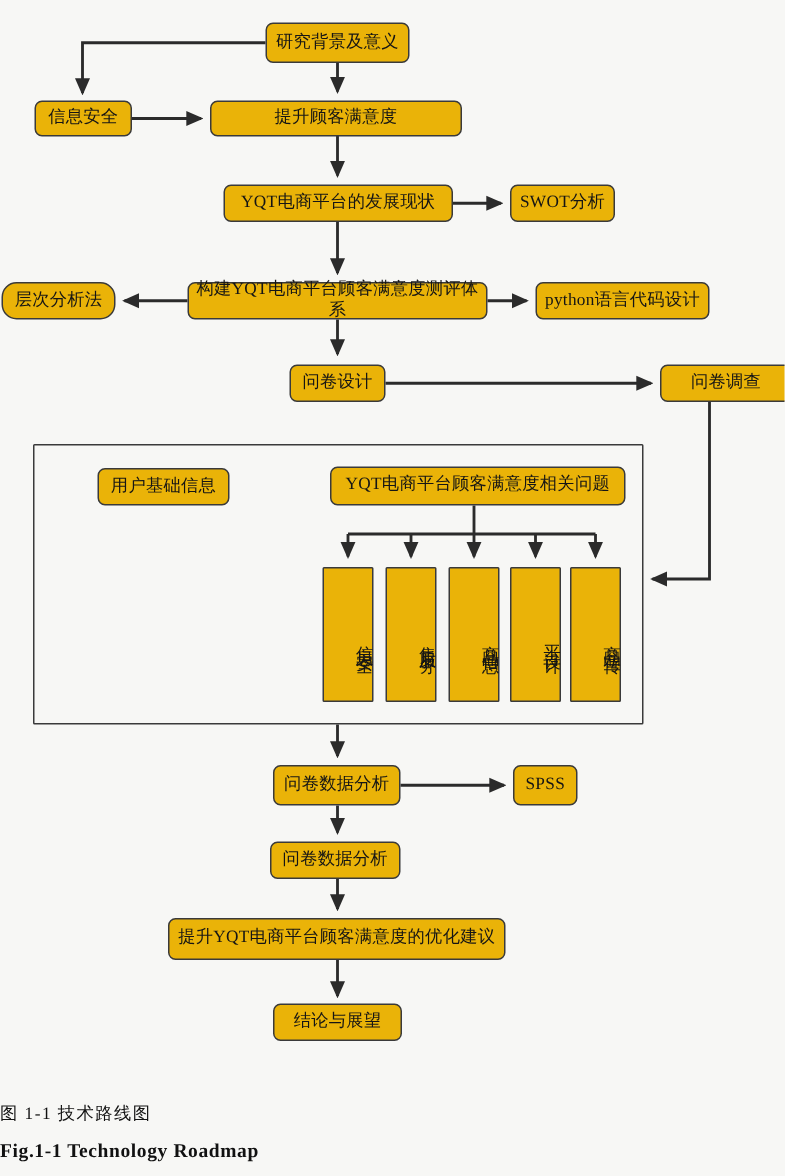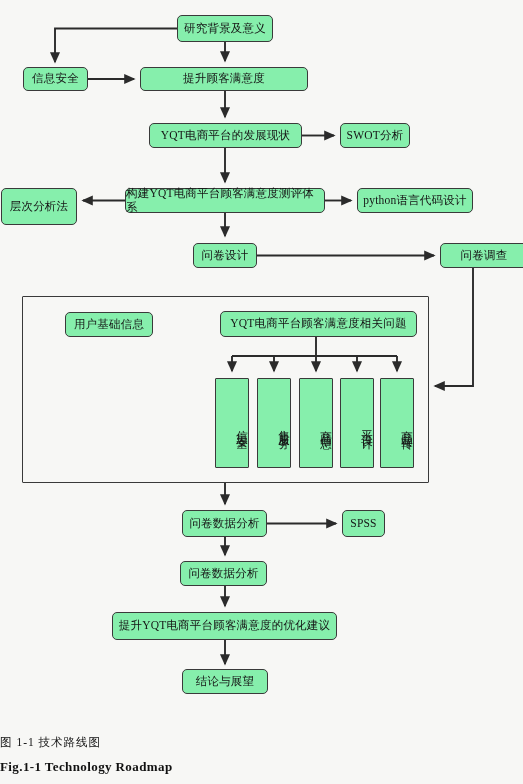--- a/index.html
+++ b/index.html
@@ -9,25 +9,25 @@
     font-family:"Liberation Serif","DejaVu Serif",serif;
     color:#1a1a1a;
     overflow:hidden;
   }
   #root{position:relative;width:523px;height:784px;}
   svg#wires{position:absolute;left:0;top:0;width:523px;height:784px;pointer-events:none;}
 
   .node{
     position:absolute;
     box-sizing:border-box;
-    background:#86efac;
+    background:#eab308;
     border:1.6px solid #3a3a3a;
     border-radius:5px;
     display:flex;align-items:center;justify-content:center;
-    text-align:left;
+    text-align:center;
     font-size:11.5px;
     line-height:1.15;
     letter-spacing:.2px;
     color:#151515;
     z-index:3;
   }
   .node.sq{border-radius:1px;}
   .node.vert{
     writing-mode:vertical-rl;
     text-orientation:upright;
@@ -112,21 +112,21 @@
   <div class="node" style="left:177px;top:15px;width:96px;height:27px;">研究背景及意义</div>
 
   <div class="node" style="left:23px;top:67px;width:65px;height:24px;">信息安全</div>
 
   <div class="node" style="left:140px;top:67px;width:168px;height:24px;">提升顾客满意度</div>
 
   <div class="node" style="left:149px;top:123px;width:153px;height:25px;">YQT电商平台的发展现状</div>
 
   <div class="node" style="left:340px;top:123px;width:70px;height:25px;">SWOT分析</div>
 
-  <div class="node" style="left:1px;top:188px;width:76px;height:37px;">层次分析法</div>
+  <div class="node" style="left:1px;top:188px;width:76px;height:25px;border-radius:10px;">层次分析法</div>
 
   <div class="node" style="left:125px;top:188px;width:200px;height:25px;">构建YQT电商平台顾客满意度测评体系</div>
 
   <div class="node" style="left:357px;top:188px;width:116px;height:25px;">python语言代码设计</div>
 
   <div class="node" style="left:193px;top:243px;width:64px;height:25px;">问卷设计</div>
 
   <div class="node" style="left:440px;top:243px;width:88px;height:25px;">问卷调查</div>
 
   <div class="group" style="left:22px;top:296px;width:407px;height:187px;"></div>

